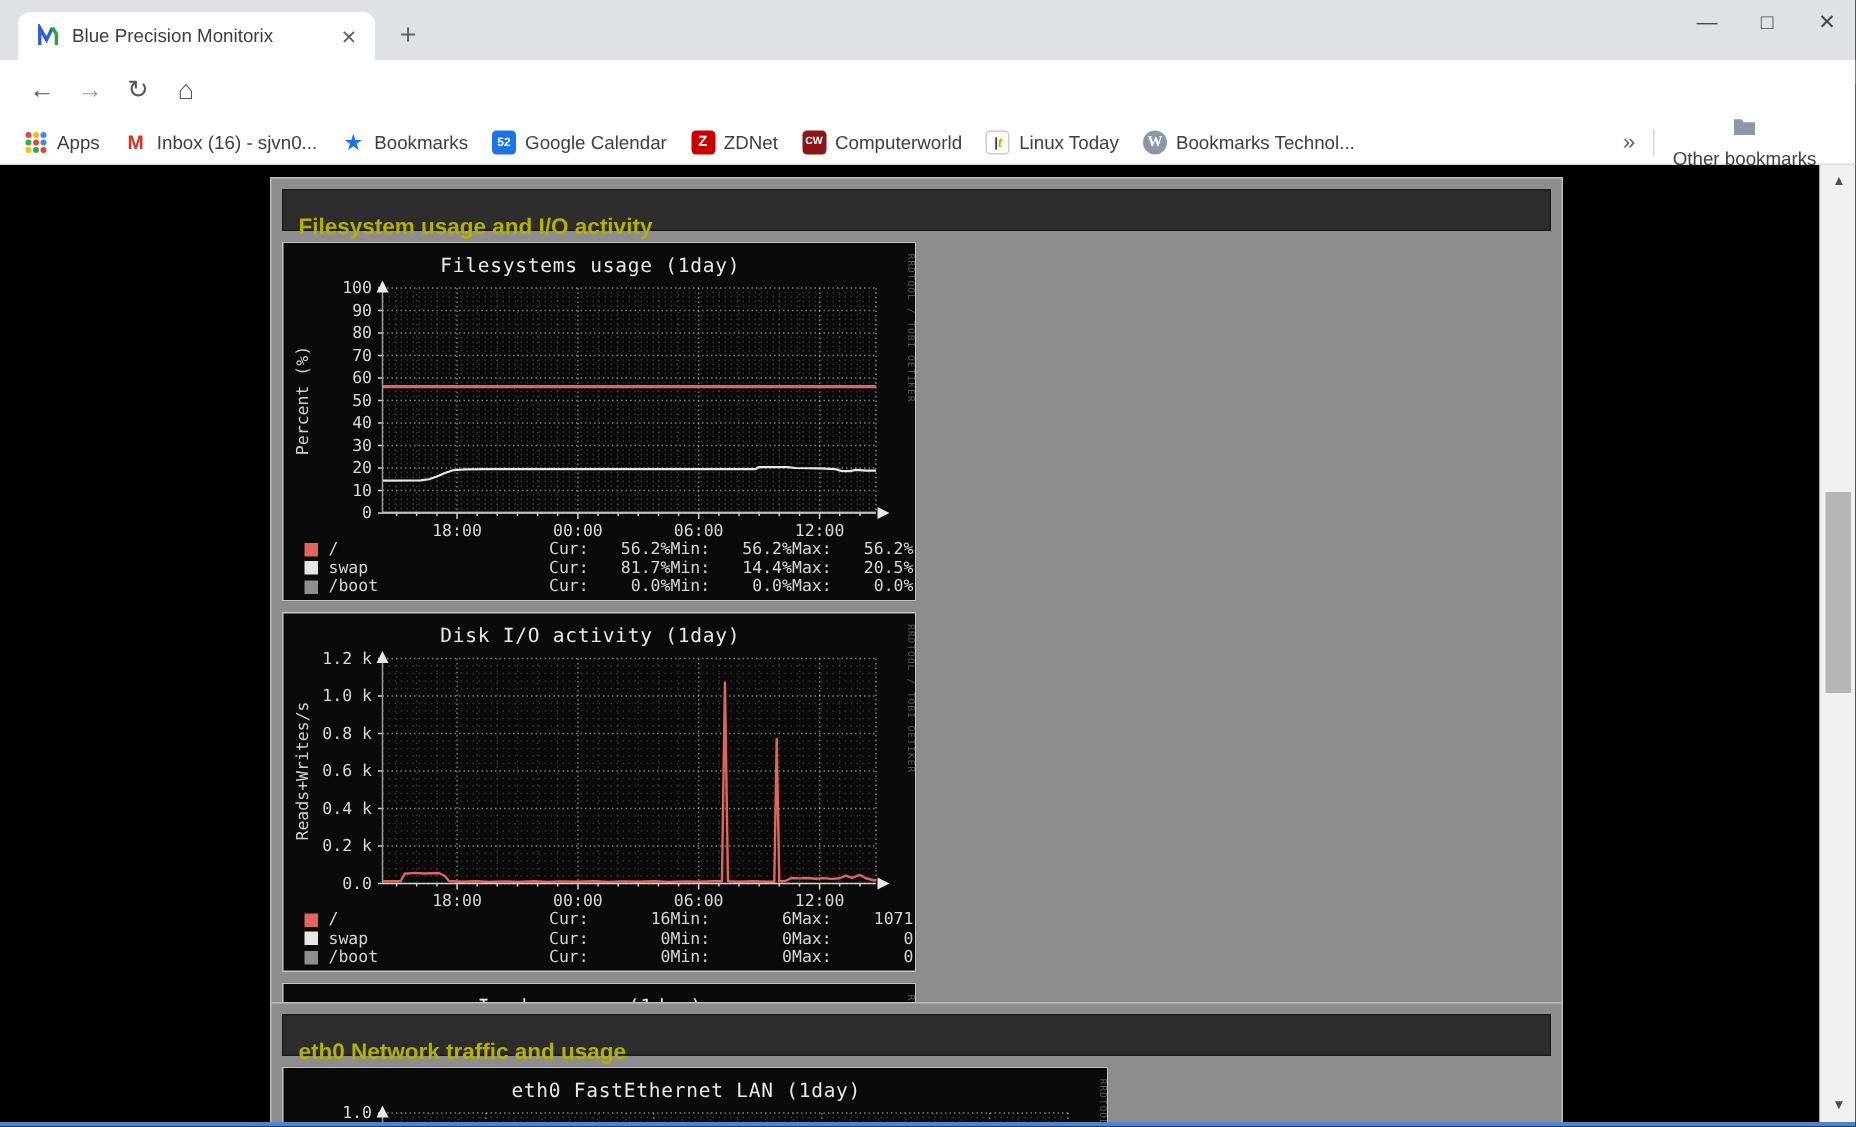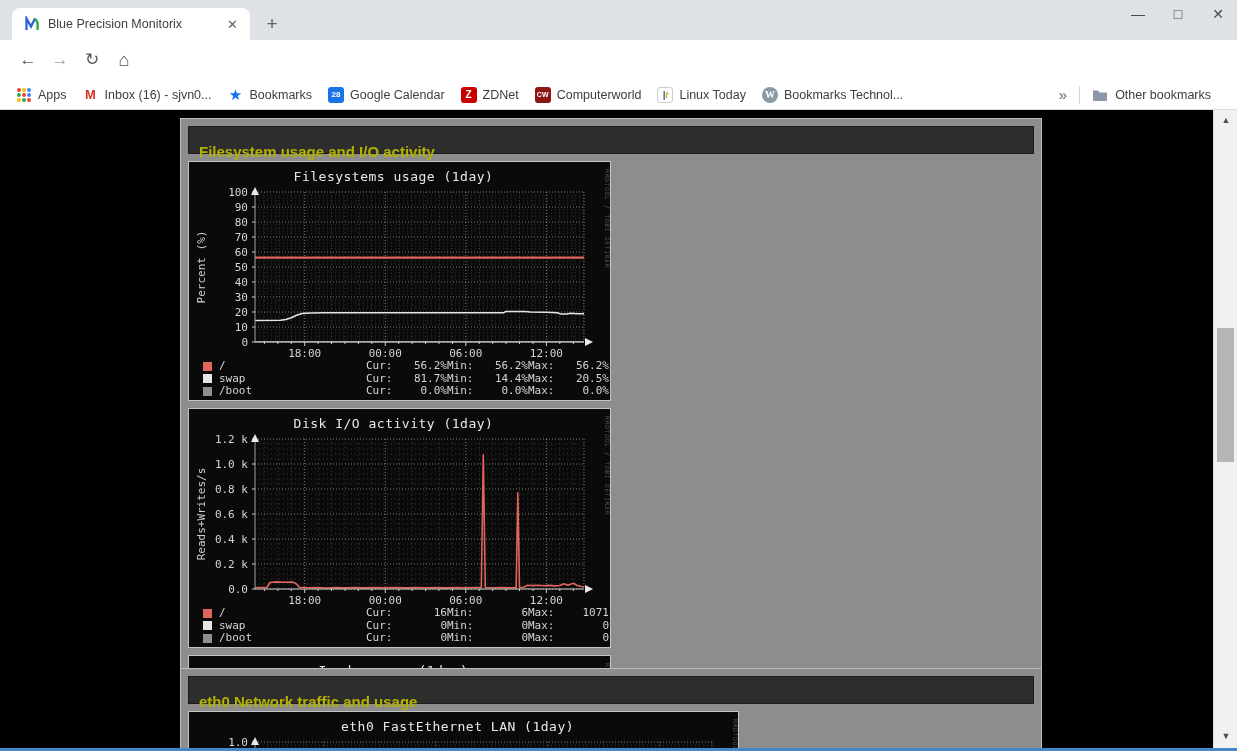--- a/index.html
+++ b/index.html
@@ -34,21 +34,21 @@
   #avatarbtn{width:24px;height:24px;border-radius:50%;
     background:radial-gradient(circle at 35% 30%,#caa27a 0 35%,#7a5436 70%,#3c2a1a 100%);}
   #kebab{font-size:15px;color:#5f6368;padding:0 4px;}
   #bookbar{position:absolute;top:80px;left:0;width:1237px;height:30px;background:#fff;
     border-bottom:1px solid #dadce0;display:flex;align-items:center;box-sizing:border-box;}
   .bk{display:flex;align-items:center;gap:6px;margin-left:16px;font-size:12.5px;color:#3c4043;white-space:nowrap;}
   .bkicon{width:16px;height:16px;display:flex;align-items:center;justify-content:center;font-size:11px;border-radius:3px;box-sizing:border-box;}
   #bk-right{margin-left:auto;display:flex;align-items:center;}
   #overflow-chev{color:#5f6368;font-size:15px;margin-right:12px;}
   .vsep{width:1px;height:18px;background:#d5d7da;margin-right:12px;}
-  #other-bk{display:flex;align-items:center;gap:7px;font-size:12.5px;color:#3c4043;margin-right:26px;}
+  #other-bk{display:flex;align-items:center;gap:7px;font-size:12.5px;color:#3c4043;margin-right:26px;flex-direction:column;}
   
   #content{position:absolute;top:110px;left:0;width:1213px;height:638px;background:#000;overflow:hidden;}
   .section{position:absolute;left:180px;width:862px;background:#8d8d8d;border:1px solid #bdbdbd;
     padding:7px;box-sizing:border-box;}
   .sec-head{height:26px;background:#2d2d2d;border:1px solid #1c1c1c;display:flex;align-items:center;
     margin-bottom:7px;}
   .sec-head span{color:#b5b100;font-weight:bold;font-size:15px;padding-left:10px;margin-top:23px;}
   .charts{display:flex;flex-wrap:wrap;gap:7px 6px;}
   .panel{position:relative;height:238px;background:#0a0a0a;border:1px solid #c4c4c4;box-sizing:content-box;overflow:hidden;}
   .panel svg{display:block;}
@@ -175,21 +175,21 @@
         <span>Inbox (16) - sjvn0...</span>
       </span>
       <span class="bk">
         <span class="bkicon">
           <span style="color:#1a73e8;font-size:15px">★</span>
         </span>
         <span>Bookmarks</span>
       </span>
       <span class="bk">
         <span class="bkicon" style="background: rgb(26, 115, 232);">
-          <b style="color:#fff;font-size:8px">28</b>
+          <b style="color:#fff;font-size:8px">52</b>
         </span>
         <span>Google Calendar</span>
       </span>
       <span class="bk">
         <span class="bkicon" style="background: rgb(200, 0, 0);">
           <b style="color:#fff;font-size:10px">Z</b>
         </span>
         <span>ZDNet</span>
       </span>
       <span class="bk">

